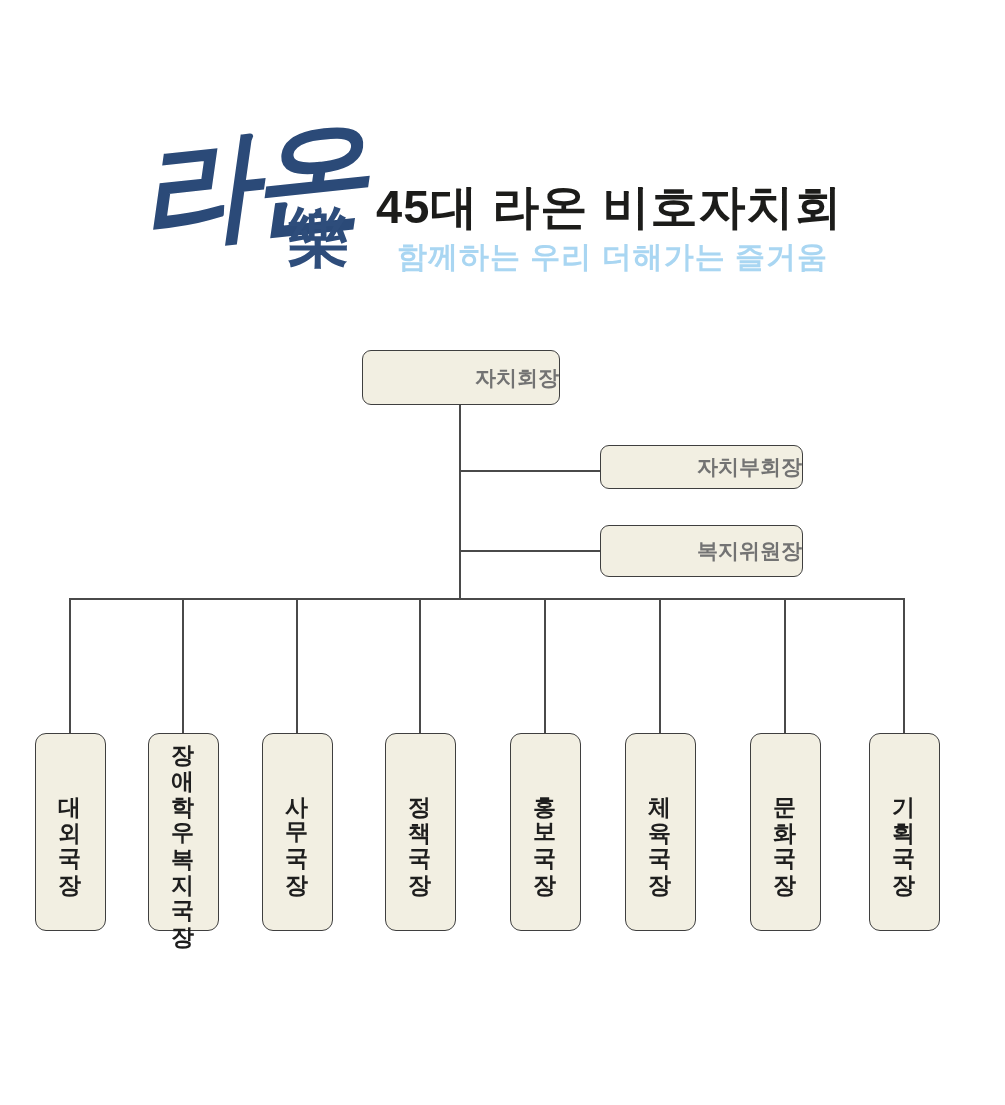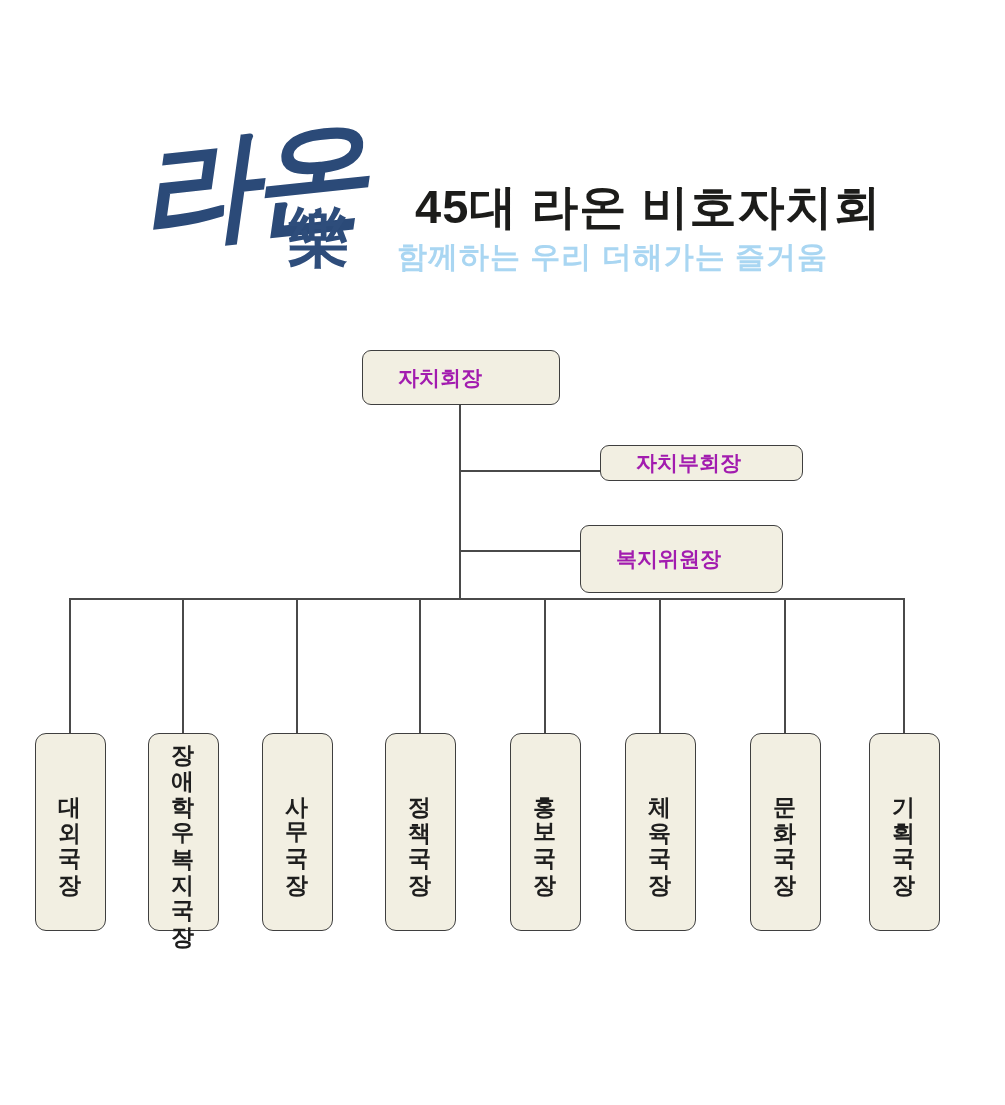--- a/index.html
+++ b/index.html
@@ -17,37 +17,36 @@
   }
   .logo-seal{
     position:absolute;left:288px;top:196px;
     font-family:"DejaVu Serif","Liberation Serif",serif;
     font-weight:bold;font-size:62px;color:#2e4d7b;
   }
   .page-title{
     position:absolute;left:376px;top:176px;
     font-size:47px;font-weight:900;color:#1c1c1a;letter-spacing:1px;
     white-space:nowrap;
-    margin-left:39px;
   }
   .page-subtitle{
     position:absolute;left:397px;top:237px;
     font-size:30px;font-weight:800;color:#a9d6f2;letter-spacing:1px;
     white-space:nowrap;
   }
 
   
   .node{
     position:absolute;background:#f2efe2;border:1.6px solid #3f3f3f;
-    border-radius:9px;display:flex;align-items:center;justify-content:flex-start;
-    font-size:21px;font-weight:700;color:#a21caf;box-sizing:border-box;padding-left:35px;
+    border-radius:9px;display:flex;align-items:center;justify-content:flex-end;
+    font-size:21px;font-weight:700;color:#737373;box-sizing:border-box;padding-left:35px;
   }
   .node-president{left:362px;top:350px;width:198px;height:55px;}
-  .node-vice{left:600px;top:445px;width:203px;height:36px;}
-  .node-welfare{left:580px;top:525px;width:203px;height:68px;}
+  .node-vice{left:600px;top:445px;width:203px;height:44px;}
+  .node-welfare{left:600px;top:525px;width:203px;height:52px;}
 
   
   .line{position:absolute;background:#4a4a4a;}
   .line-root-stem{left:459px;top:404px;width:1.6px;height:195px;}
   .line-branch-vice{left:459px;top:470px;width:142px;height:1.6px;}
   .line-branch-welfare{left:459px;top:550px;width:142px;height:1.6px;}
   .line-bus{left:70px;top:598px;width:835px;height:1.6px;}
   .stem{position:absolute;top:598px;width:1.6px;height:136px;background:#4a4a4a;}
 
   

